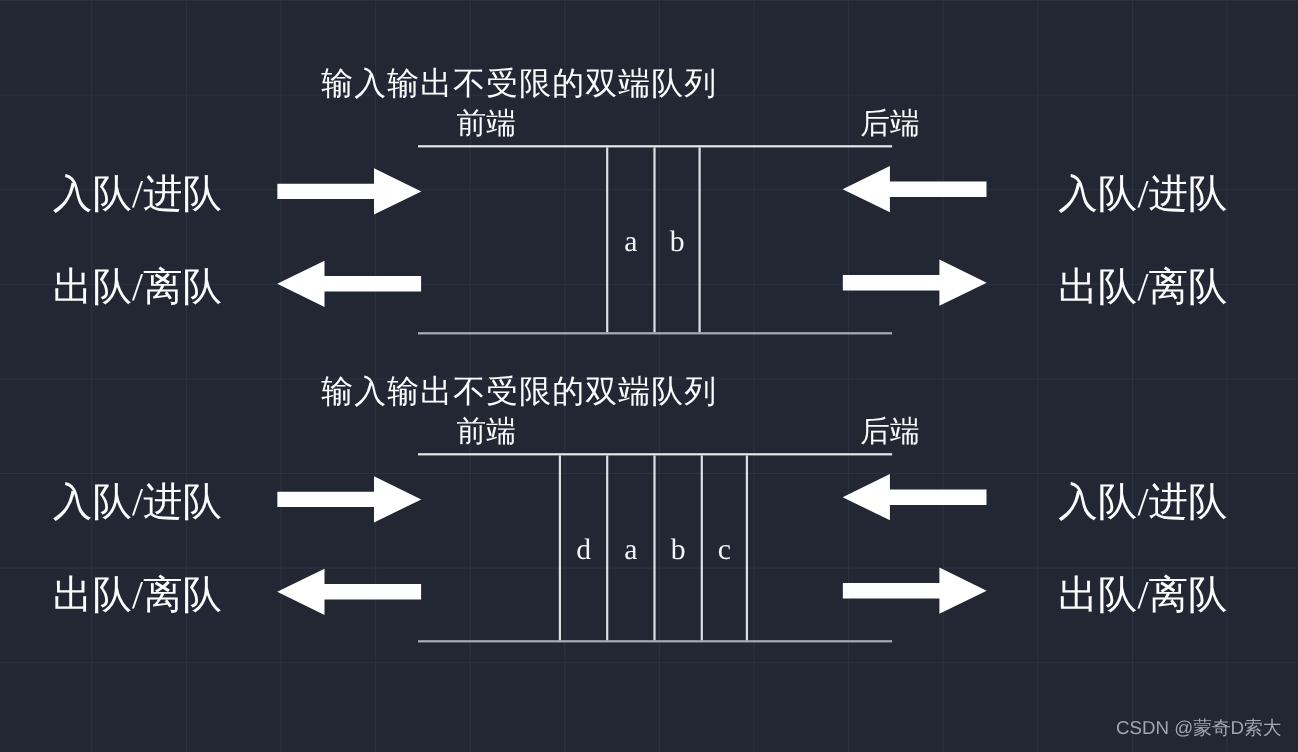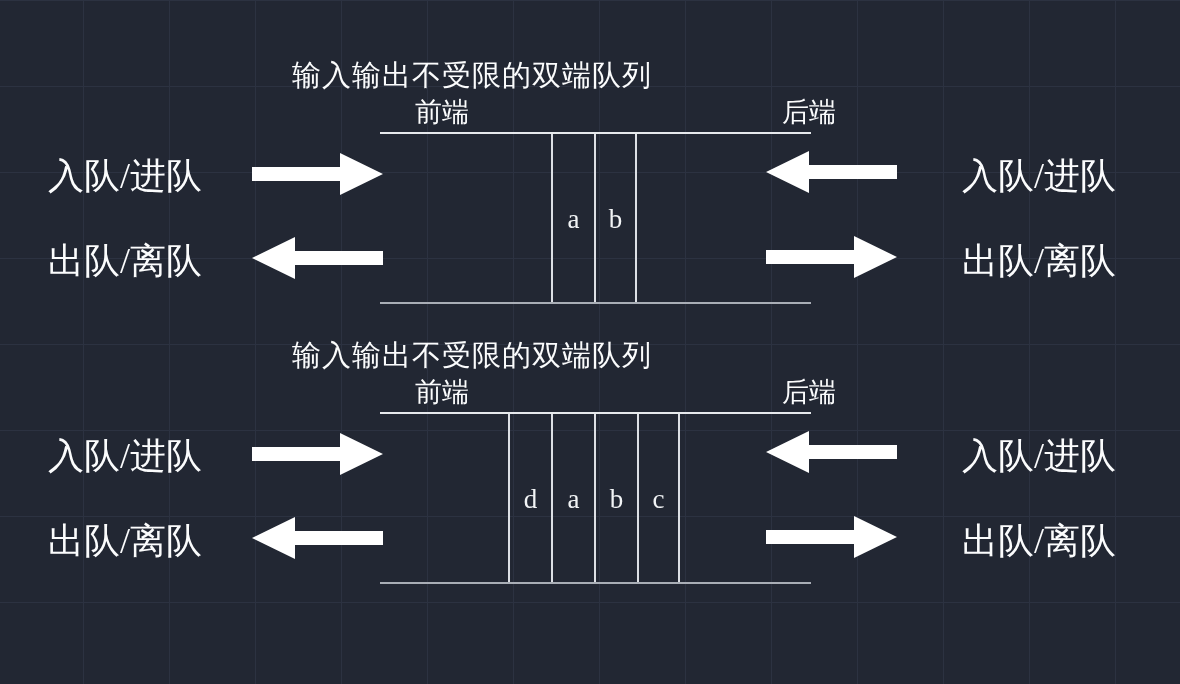--- a/index.html
+++ b/index.html
@@ -208,13 +208,14 @@
           <polygon points="132,15 44,15 44,1 1,22 44,43 44,29 132,29"></polygon>
         </svg>
     </div>
     <div class="arrow arr-r2">
       <svg viewBox="0 0 132 44">
           <polygon points="0,15 88,15 88,1 131,22 88,43 88,29 0,29"></polygon>
         </svg>
     </div>
   </div>
 
+  <div class="watermark">CSDN @蒙奇D索大</div>
 </div>
 
 </body></html>

